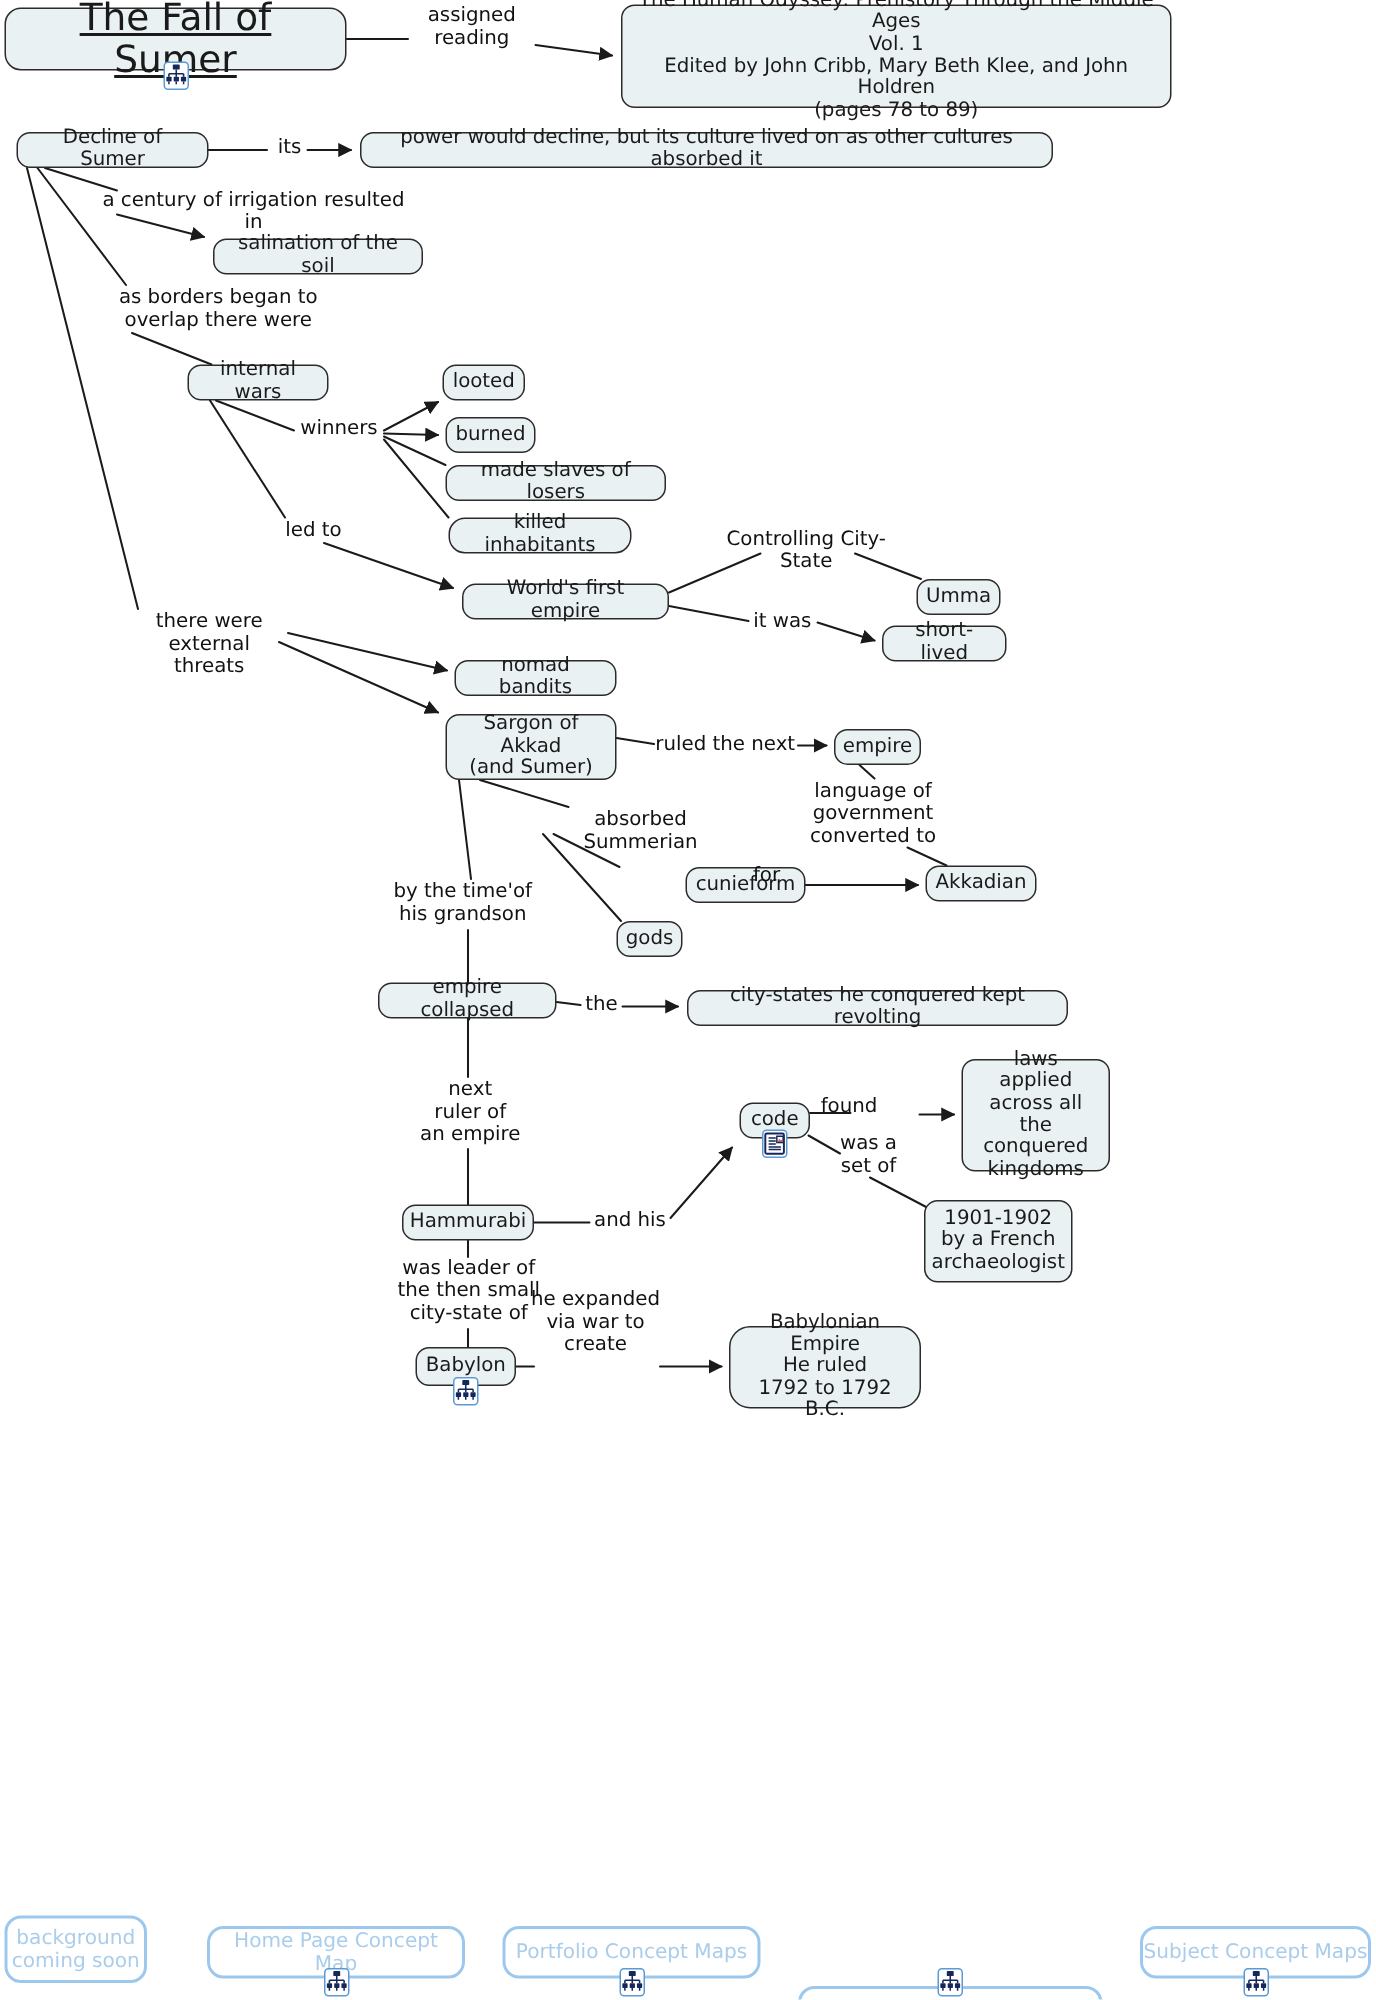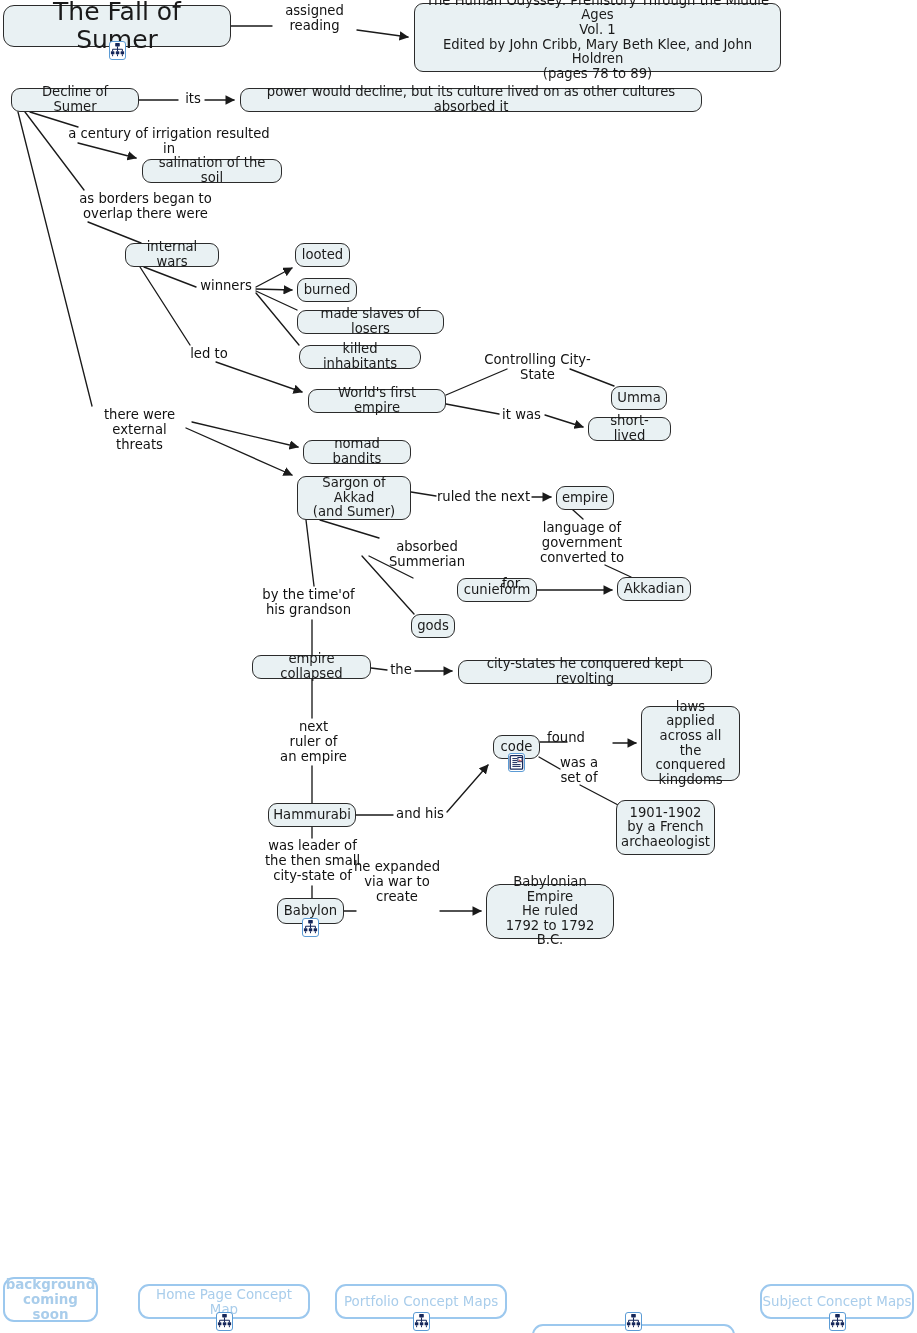--- a/index.html
+++ b/index.html
@@ -151,21 +151,21 @@
 
       <line x1="312" y1="827" x2="312" y2="838"></line>
       <line x1="312" y1="886" x2="312" y2="898"></line>
 
       <line x1="344" y1="911" x2="356" y2="911"></line>
       <line x1="440" y1="911" x2="481" y2="911" marker-end="url(#arrow)"></line>
     </g>
   </svg>
 
   <div id="nodes-layer">
-      <div class="node title" style="left: 3px; top: 5px; width: 228px; height: 42px;"><span>The Fall of Sumer</span></div>
+      <div class="node title" style="left: 3px; top: 5px; width: 228px; height: 42px; text-decoration: underline;"><span>The Fall of Sumer</span></div>
       <div class="cmicon" style="left: 108.5px; top: 41px;">
         <svg width="15" height="17" viewBox="0 0 15 17">
           <rect x="5.2" y="1" width="4.6" height="3.4" rx="0.6" fill="#16275a"></rect>
           <path d="M7.5 4.4 V7.2 M2.6 7.2 H12.4 M2.6 7.2 V9.2 M12.4 7.2 V9.2 M7.5 7.2 V9.2" stroke="#16275a" stroke-width="1.05" fill="none"></path>
           <rect x="0.9" y="9.2" width="3.5" height="3.1" rx="0.5" fill="#16275a"></rect>
           <rect x="5.8" y="9.2" width="3.5" height="3.1" rx="0.5" fill="#16275a"></rect>
           <rect x="10.6" y="9.2" width="3.5" height="3.1" rx="0.5" fill="#16275a"></rect>
           <path d="M2.6 12.3 V14.2 M7.5 12.3 V14.2 M12.4 12.3 V14.2" stroke="#16275a" stroke-width="1" fill="none"></path>
         </svg>
       </div>
@@ -255,21 +255,21 @@
       <div class="elabel" style="left: 544px; top: 731px; width: 44px;">found</div>
       <div class="elabel" style="left: 393px; top: 807px; width: 54px;">and his</div>
       <div class="elabel" style="left: 264px; top: 839px; width: 97px;">was leader of
 the then small
 city-state of</div>
       <div class="elabel" style="left: 352px; top: 860px; width: 90px;">he expanded
 via war to
 create</div>
     </div>
   <div id="footer-layer">
-      <div class="navbtn" style="left: 3px; top: 1277px; width: 95px; height: 45px; font-weight: bold;"><span>background
+      <div class="navbtn" style="left: 3px; top: 1277px; width: 95px; height: 45px;"><span>background
 coming soon</span></div>
       <div class="navbtn" style="left: 138px; top: 1284px; width: 172px; height: 35px;"><span>Home Page Concept Map</span></div>
       <div class="cmicon" style="left: 215.5px; top: 1312px;">
         <svg width="15" height="17" viewBox="0 0 15 17">
           <rect x="5.2" y="1" width="4.6" height="3.4" rx="0.6" fill="#16275a"></rect>
           <path d="M7.5 4.4 V7.2 M2.6 7.2 H12.4 M2.6 7.2 V9.2 M12.4 7.2 V9.2 M7.5 7.2 V9.2" stroke="#16275a" stroke-width="1.05" fill="none"></path>
           <rect x="0.9" y="9.2" width="3.5" height="3.1" rx="0.5" fill="#16275a"></rect>
           <rect x="5.8" y="9.2" width="3.5" height="3.1" rx="0.5" fill="#16275a"></rect>
           <rect x="10.6" y="9.2" width="3.5" height="3.1" rx="0.5" fill="#16275a"></rect>
           <path d="M2.6 12.3 V14.2 M7.5 12.3 V14.2 M12.4 12.3 V14.2" stroke="#16275a" stroke-width="1" fill="none"></path>

